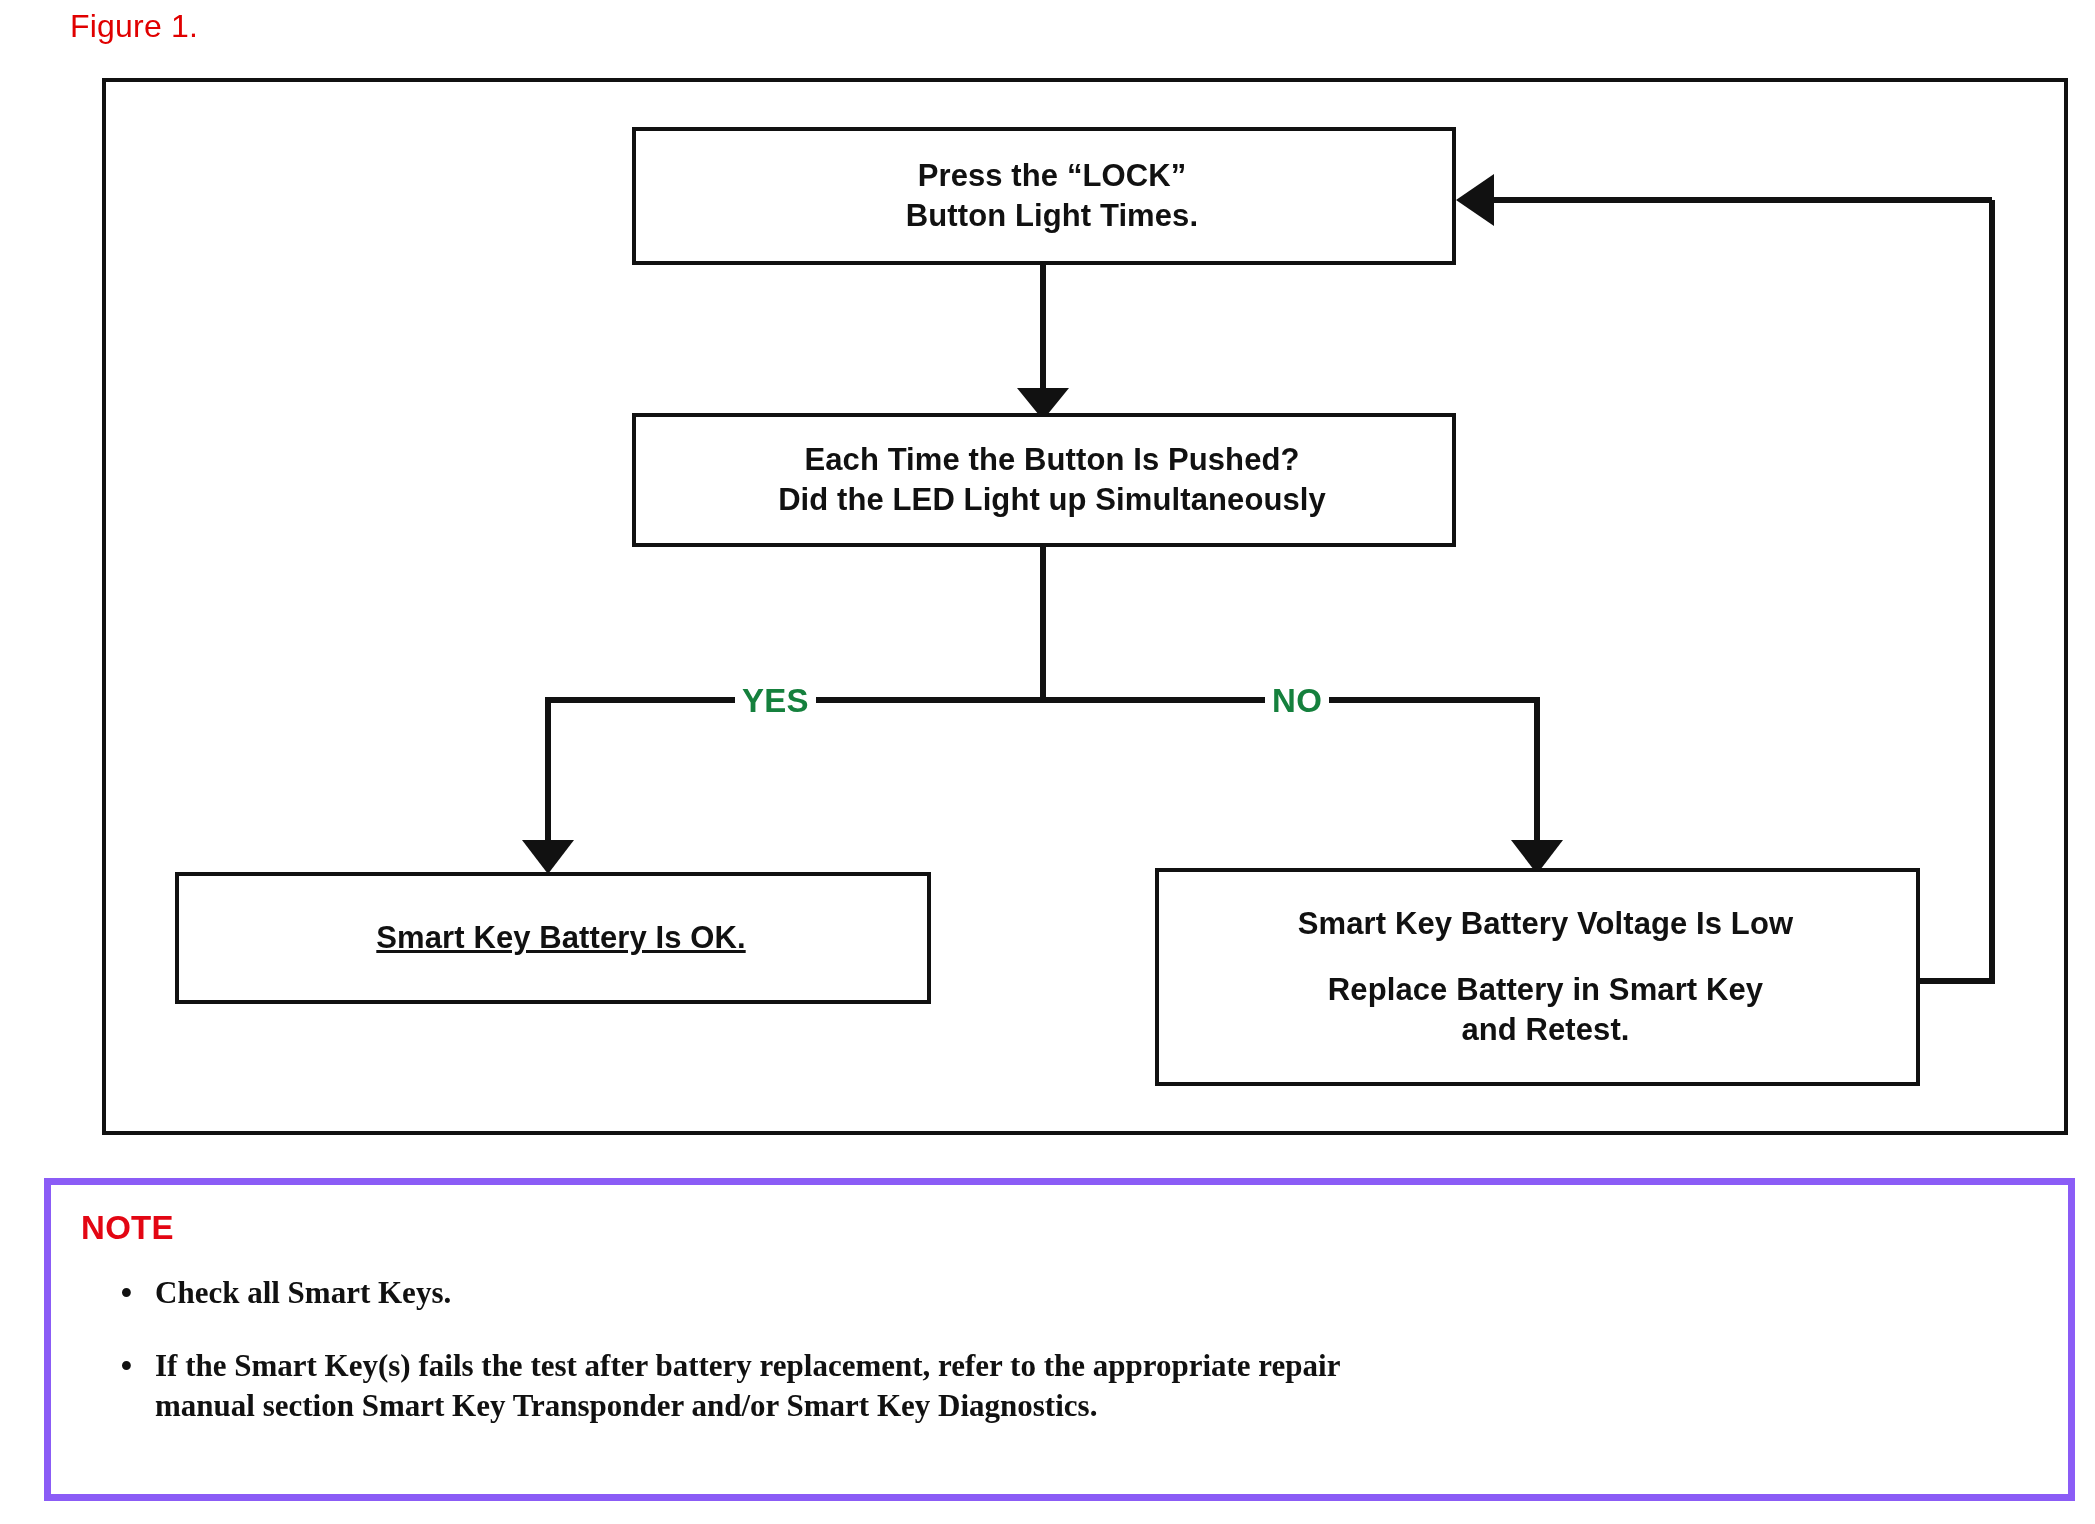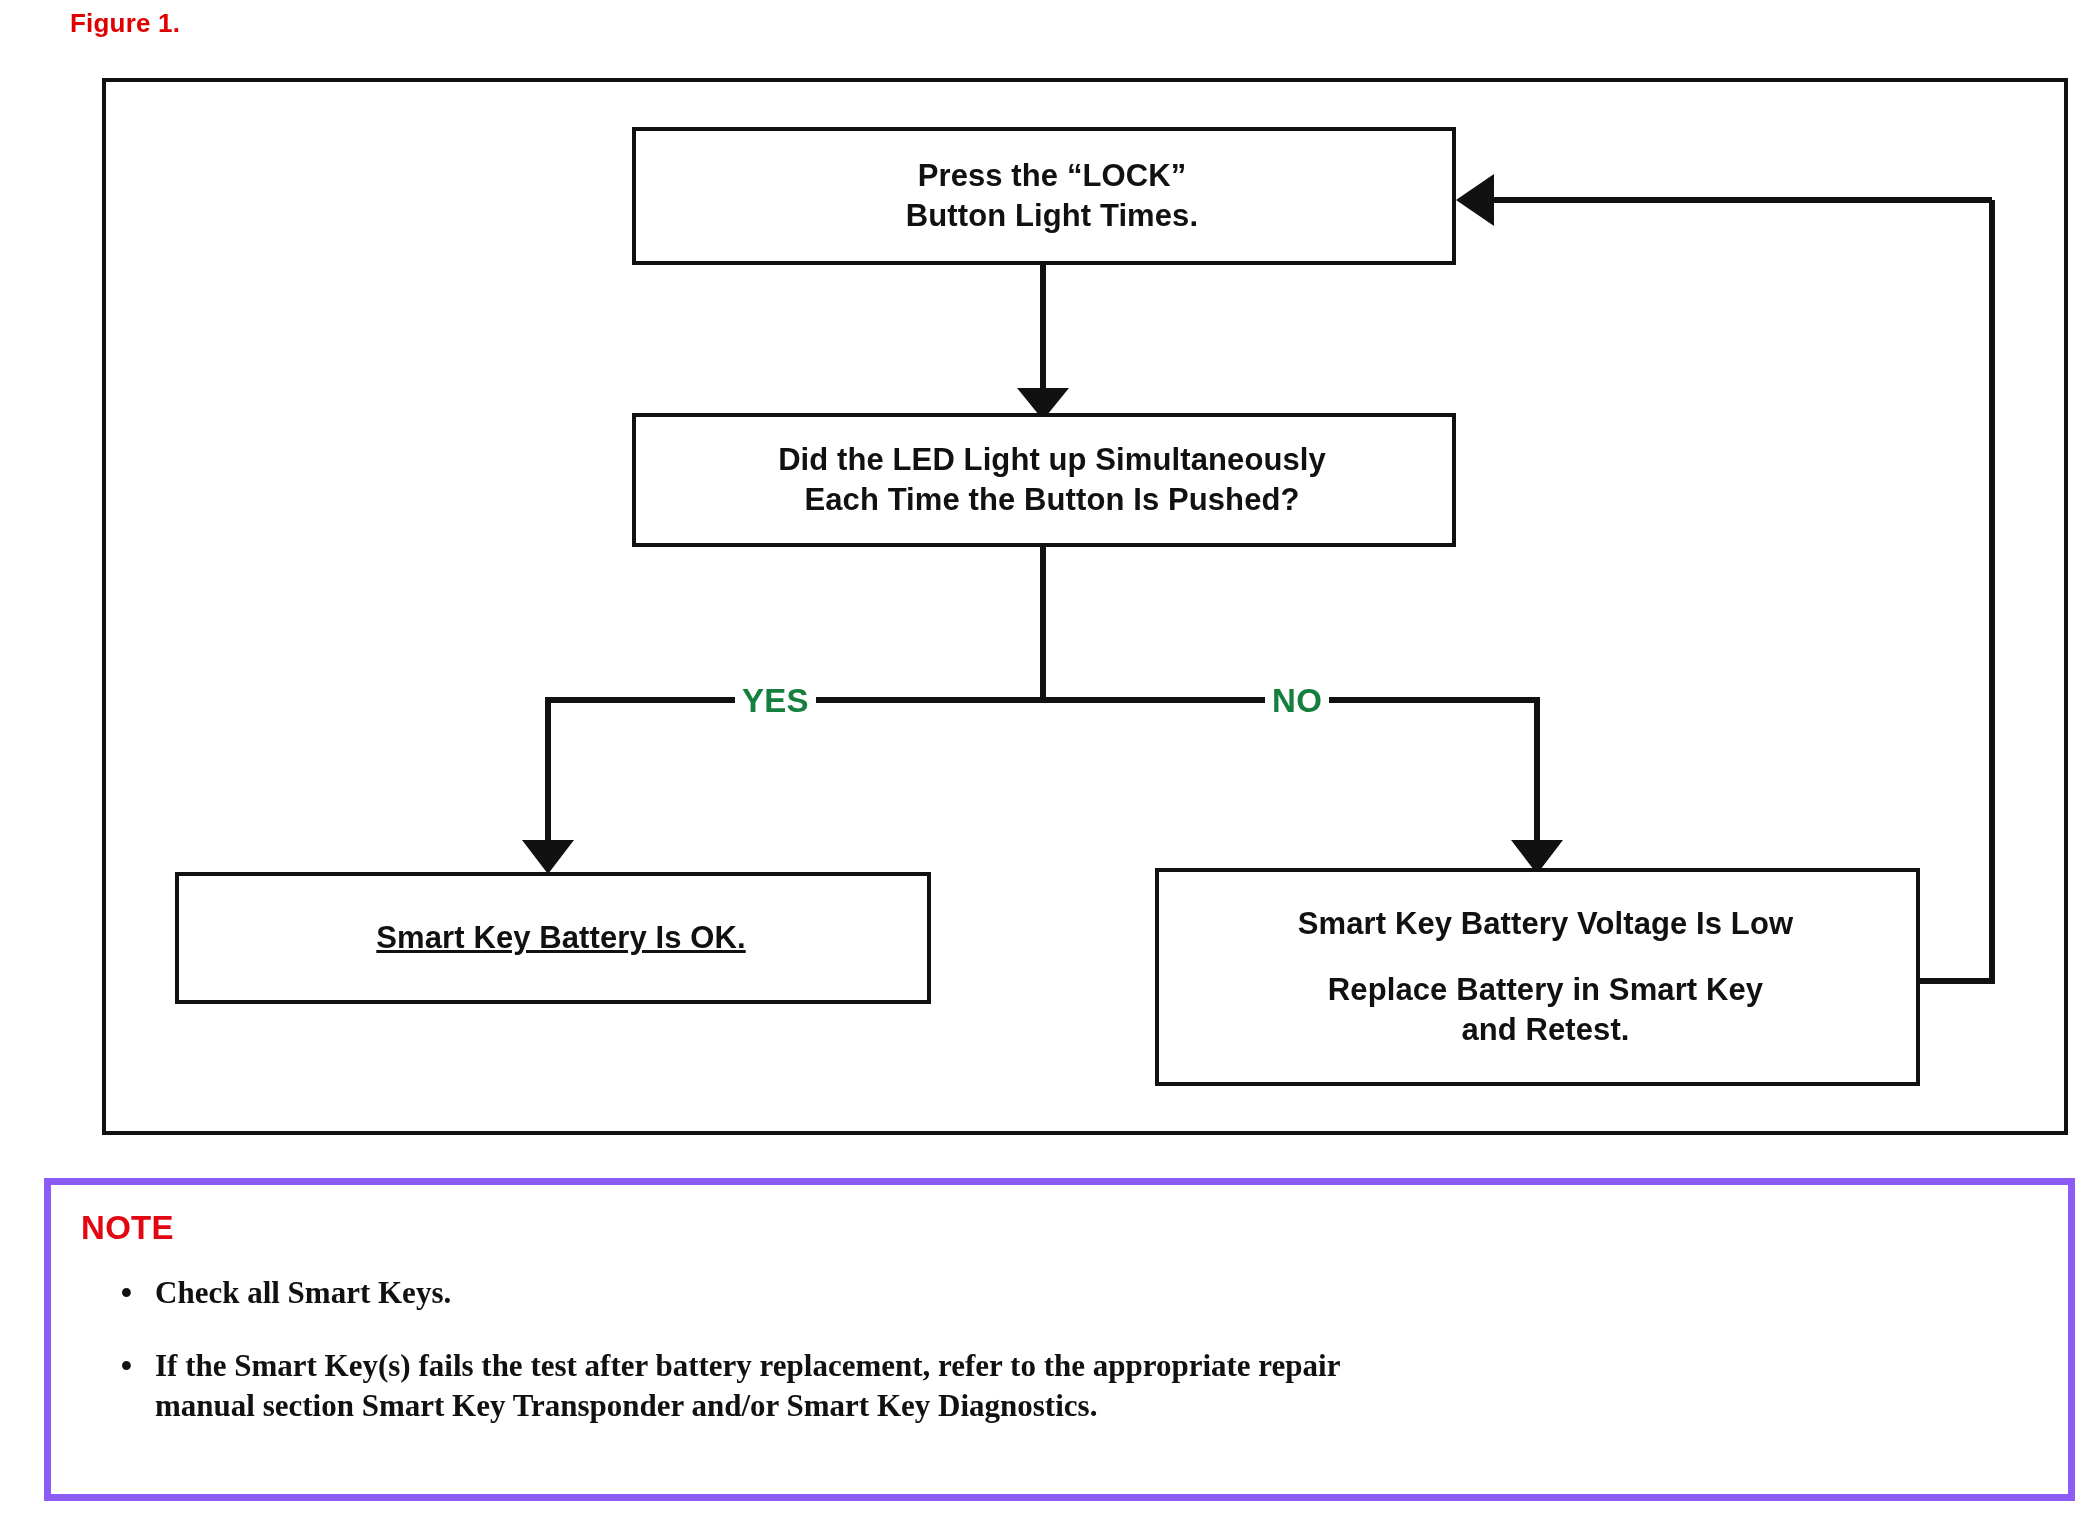--- a/index.html
+++ b/index.html
@@ -13,22 +13,22 @@
     height: 1524px;
     position: relative;
     overflow: hidden;
   }
 
   
   #figure-caption {
     position: absolute;
     left: 70px;
     top: 8px;
-    font-size: 26px;
-    font-weight: bold;
+    font-size: 32px;
+    font-weight: normal;
     color: #e00000;
     letter-spacing: 0.2px;
     white-space: nowrap;
   }
 
   
   #diagram-frame {
     position: absolute;
     left: 102px;
     top: 78px;
@@ -153,22 +153,22 @@
   <line x1="1992" y1="200" x2="1488" y2="200" stroke="#111111" stroke-width="6"></line>
   <polygon points="1494,174 1494,226 1456,200" fill="#111111"></polygon>
 </svg>
 
 <div class="flow-box" id="box-press-lock">
   <span class="line">Press the “LOCK”</span>
   <span class="line">Button Light Times.</span>
 </div>
 
 <div class="flow-box" id="box-led-question">
+  <span class="line">Each Time the Button Is Pushed?</span>
   <span class="line">Did the LED Light up Simultaneously</span>
-  <span class="line">Each Time the Button Is Pushed?</span>
 </div>
 
 <div class="flow-box" id="box-battery-ok">
   <span class="line">Smart Key Battery Is OK.</span>
 </div>
 
 <div class="flow-box" id="box-battery-low">
   <span class="line">Smart Key Battery Voltage Is Low</span>
   <span class="spacer"></span>
   <span class="line">Replace Battery in Smart Key</span>

